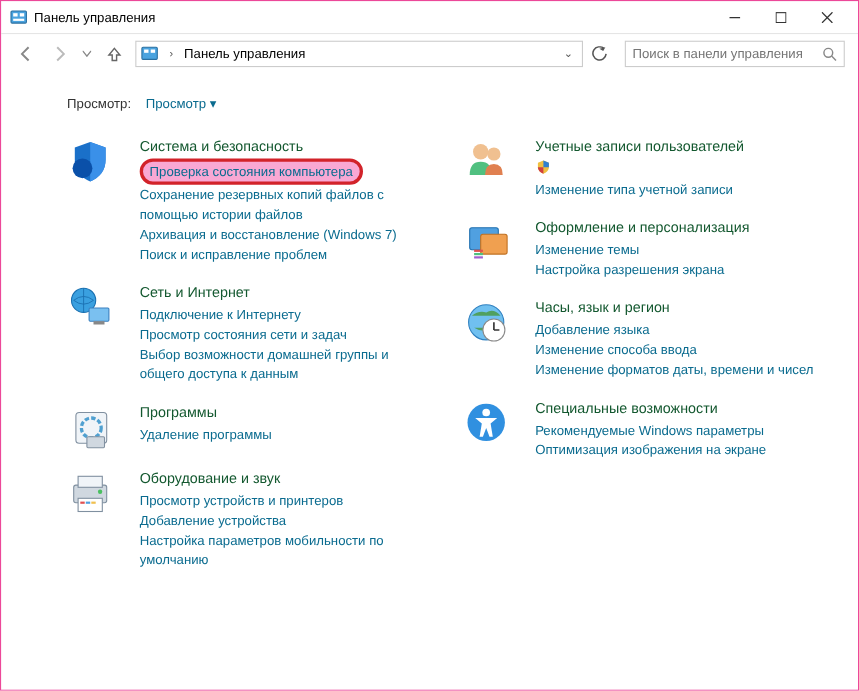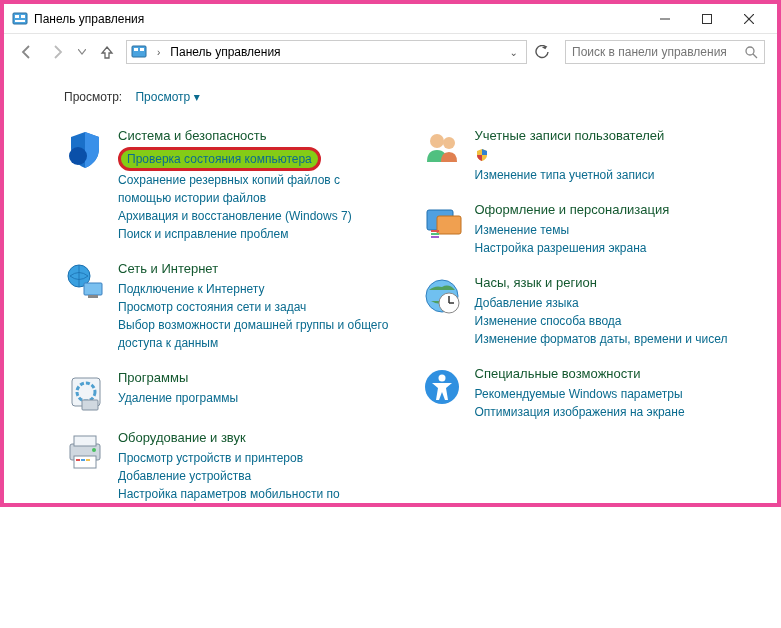--- a/index.html
+++ b/index.html
@@ -1,17 +1,17 @@
 <!DOCTYPE html>
 <html><head>
 <meta charset="utf-8">
 <style>
 * { box-sizing: border-box; margin: 0; padding: 0; }
 body { font-family: "Segoe UI", Tahoma, sans-serif; font-size: 12px; background: #fff; }
-.window { width: 781px; height: 507px; border: 4px solid #ec4899; background: #fff; position: relative; }
+.window { width: 781px; height: 628px; border: 1px solid #ec4899; background: #fff; position: relative; }
 .titlebar { height: 30px; display: flex; align-items: center; padding: 0 8px; border-bottom: 1px solid #e5e5e5; }
 .titlebar .ticon { width: 16px; height: 16px; margin-right: 6px; display: flex; align-items: center; justify-content: center; }
 .titlebar .title { flex: 1; font-size: 12px; }
 .winbtns { display: flex; gap: 22px; margin-right: 10px; }
 .winbtn { width: 20px; height: 20px; display: flex; align-items: center; justify-content: center; cursor: pointer; font-size: 13px; }
 .navbar { height: 36px; display: flex; align-items: center; padding: 0 12px; gap: 8px; }
 .navbtn { width: 22px; height: 22px; display: flex; align-items: center; justify-content: center; color: #666; cursor: pointer; }
 .navbtn.disabled { color: #bbb; }
 .addrbox { flex: 1; height: 24px; border: 1px solid #ccc; display: flex; align-items: center; padding: 0 4px; gap: 6px; }
 .addricon { width: 16px; height: 16px; }
@@ -20,28 +20,28 @@
 .refresh { width: 22px; color: #555; text-align: center; cursor: pointer; }
 .searchbox { width: 200px; height: 24px; border: 1px solid #ccc; display: flex; align-items: center; padding: 0 6px; }
 .searchbox input { border: none; outline: none; flex: 1; font-size: 12px; color: #0f766e; }
 .content { padding: 20px 30px 20px 60px; }
 .header-row { display: flex; justify-content: space-between; align-items: center; margin-bottom: 24px; }
 .page-title { color: #13582f; font-size: 14px; font-weight: normal; }
 .viewby { font-size: 12px; color: #333; }
 .viewby .viewlink { color: #0a6b8f; cursor: pointer; }
 .categories { display: flex; gap: 30px; }
 .col { flex: 1; }
-.cat { display: flex; gap: 12px; margin-bottom: 18px; }
+.cat { display: flex; gap: 24px; margin-bottom: 18px; }
 .cat-icon { width: 42px; height: 42px; flex-shrink: 0; display: flex; align-items: flex-start; justify-content: center; }
 .cat-body { flex: 1; }
 .cat-title { color: #13582f; font-size: 13px; cursor: pointer; margin-bottom: 2px; line-height: 1.3; }
 .cat-link { color: #0a6b8f; font-size: 12px; cursor: pointer; line-height: 1.5; display: block; }
 .cat-link.shielded { display: flex; gap: 4px; align-items: flex-start; flex-direction: column; }
 .shield { width: 14px; height: 14px; flex-shrink: 0; margin-top: 1px; }
-.highlight { display: inline-block; border: 3px solid #d2232a; border-radius: 12px; padding: 0 6px; background: #84cc16; text-align: right; }
+.highlight { display: inline-block; border: 3px solid #d2232a; border-radius: 12px; padding: 0 6px; background: #f9a8d4; text-align: right; }
 svg { display: block; }
 </style>
 </head>
 <body>
 
 <div class="window">
 
   <div class="titlebar">
     <span class="ticon">
       <svg width="16" height="16" viewBox="0 0 16 16">

